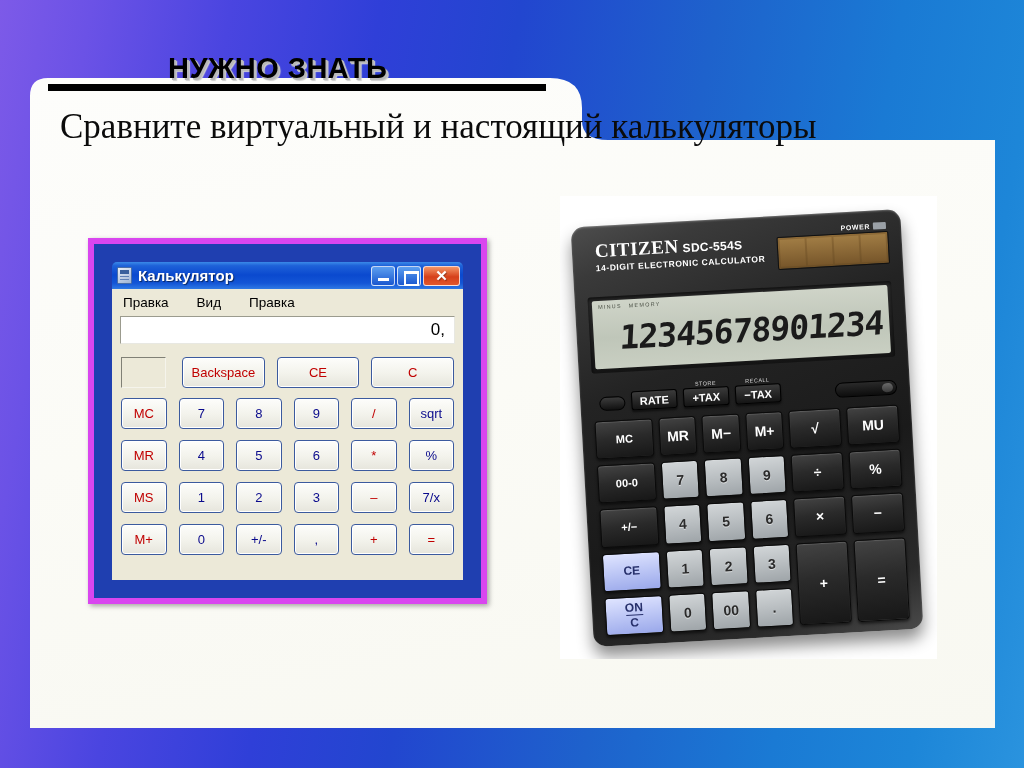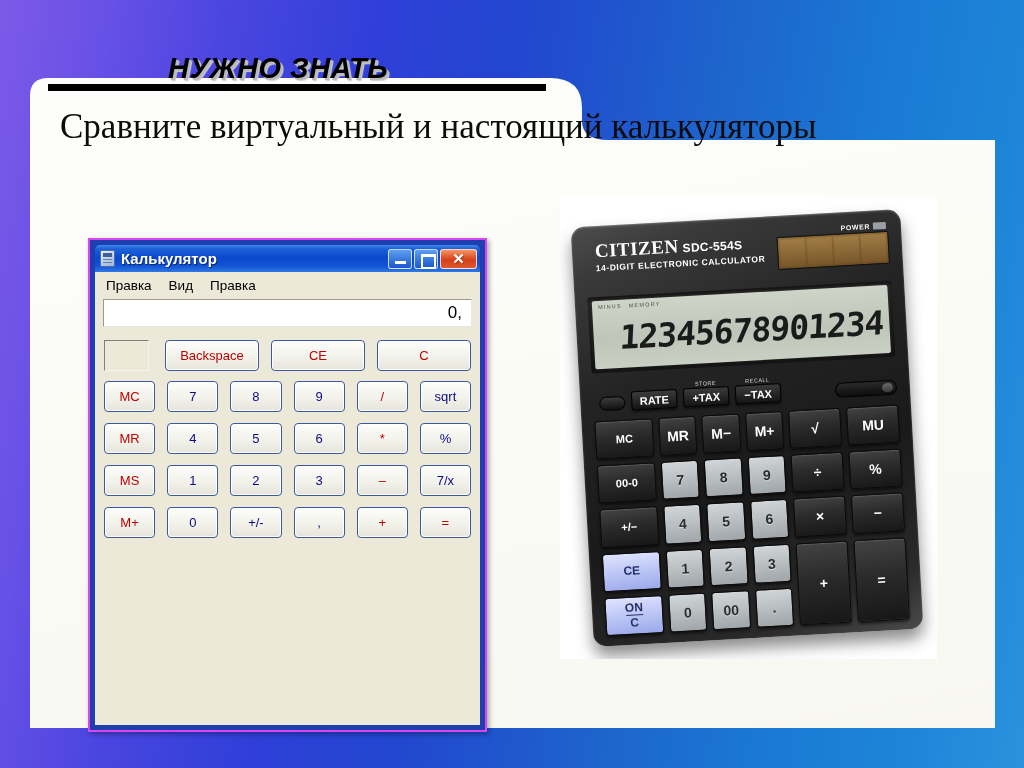--- a/index.html
+++ b/index.html
@@ -21,41 +21,41 @@
     position:absolute; inset:0;
     background:linear-gradient(170deg,#fdfdfb 0%,#fbfbf6 48%,#f8f8f1 100%);
   }
   
   #panel { -webkit-clip-path:path("M 18 0 L 520 0 Q 552 0 552 30 L 552 43 Q 552 62 578 62 L 965 62 L 965 650 L 0 650 L 0 18 Q 0 0 18 0 Z");
            clip-path:path("M 18 0 L 520 0 Q 552 0 552 30 L 552 43 Q 552 62 578 62 L 965 62 L 965 650 L 0 650 L 0 18 Q 0 0 18 0 Z"); }
 
   
   #kicker {
     position:absolute; left:168px; top:52px; z-index:6;
-    font-size:29px; font-weight:bold; font-style:italic;
+    font-size:29px; font-weight:bold; 
     letter-spacing:.5px; color:#000;
     text-shadow:2px 2px 0 #b9b9b9, 3px 3px 1px #cfcfcf;
     white-space:nowrap;
   }
   #kicker-rule {
     position:absolute; left:48px; top:84px; width:498px; height:7px;
     background:#000; z-index:6;
   }
   #subtitle {
     position:absolute; left:60px; top:104px; width:850px; z-index:6;
     font-family:"Liberation Serif", serif;
     font-size:35px; color:#0b0b0b; line-height:1.33;
   }
 
   
   #xpcalc {
-    position:absolute; left:88px; top:238px; width:399px; height:494px;
-    background:#1f3fb0; border:2px solid #d946ef; z-index:5;
+    position:absolute; left:88px; top:238px; width:399px; height:366px;
+    background:#1f3fb0; border:6px solid #d946ef; z-index:5;
     box-shadow:2px 2px 5px rgba(0,0,0,.35);
-    padding:5px;
+    padding:18px;
   }
   #xp-title {
     height:27px;
     background:linear-gradient(180deg,#3a8ae8 0%,#1e61d8 14%,#0a49cf 48%,
                                #1355d6 78%,#2f79e4 100%);
     display:flex; align-items:center; padding:0 3px 0 5px;
     border-radius:5px 5px 0 0;
   }
   .xp-ico {
     width:15px; height:17px; margin-right:6px; flex:0 0 auto;
@@ -76,21 +76,21 @@
   .wbtn.min { background:linear-gradient(180deg,#5c9ff0,#1a57cf); }
   .wbtn.max { background:linear-gradient(180deg,#5c9ff0,#1a57cf); }
   .wbtn.cls { width:37px; background:linear-gradient(180deg,#f59565,#d6401a 55%,#e2572b); }
   .wbtn.min::after{content:"";position:absolute;left:6px;bottom:4px;width:11px;height:3px;background:#fff;}
   .wbtn.max::after{content:"";position:absolute;left:6px;top:4px;width:11px;height:10px;
      border:2px solid #fff;border-top-width:3px;}
   .wbtn.cls span{position:absolute;inset:0;color:#fff;font-size:15px;font-weight:bold;
      display:flex;align-items:center;justify-content:center;text-shadow:1px 1px 1px rgba(0,0,0,.3);}
 
   #xp-body { background:#ece9d8; height:calc(100% - 27px); padding:3px 5px 7px; }
-  #xp-menu { display:flex; gap:17px; padding:3px 5px 5px 6px; }
+  #xp-menu { display:flex; gap:28px; padding:3px 5px 5px 6px; }
   #xp-menu span { font-size:13.5px; color:#000; }
   #xp-display {
     height:28px; background:#fff; border:1px solid #9b9b8e;
     border-right-color:#e8e8e2; border-bottom-color:#e8e8e2;
     margin:1px 3px 13px 3px; display:flex; align-items:center;
     justify-content:flex-end; padding-right:9px;
     font-size:17px; color:#000;
   }
   #xp-toprow { display:flex; align-items:center; padding:0 4px; margin-bottom:10px; }
   #mem-box {

